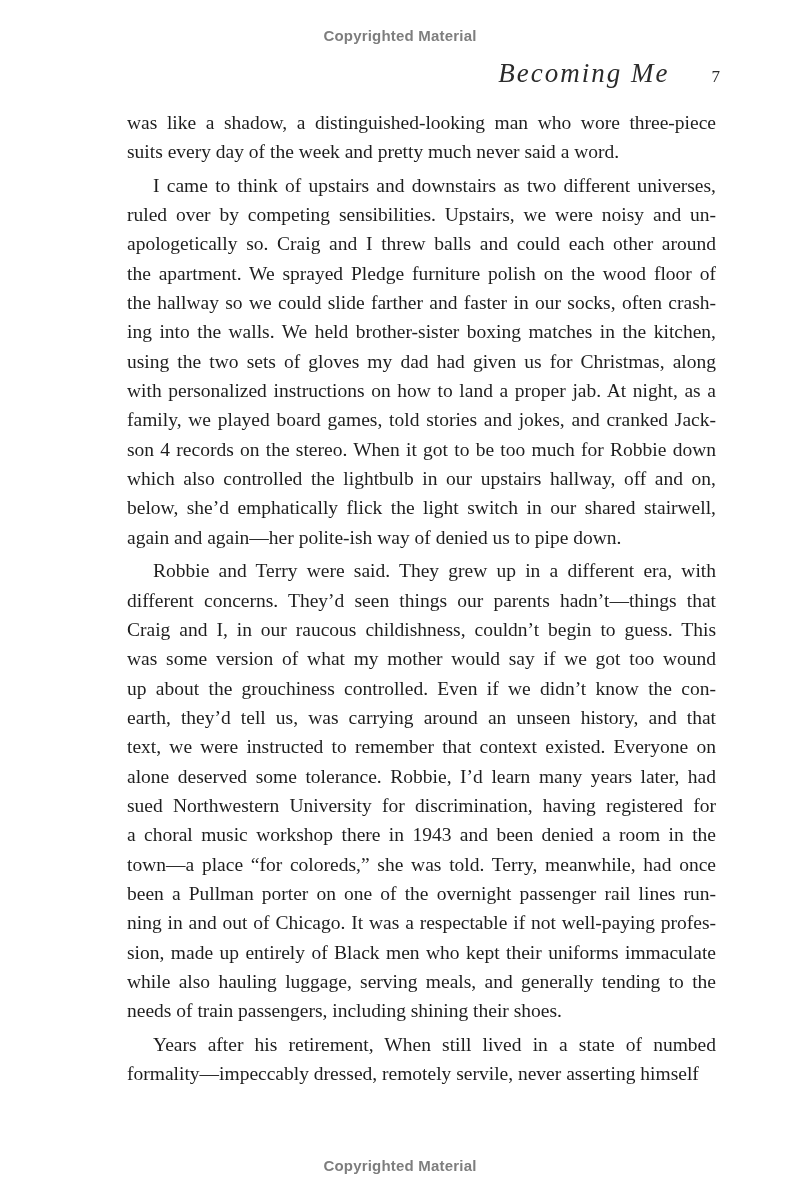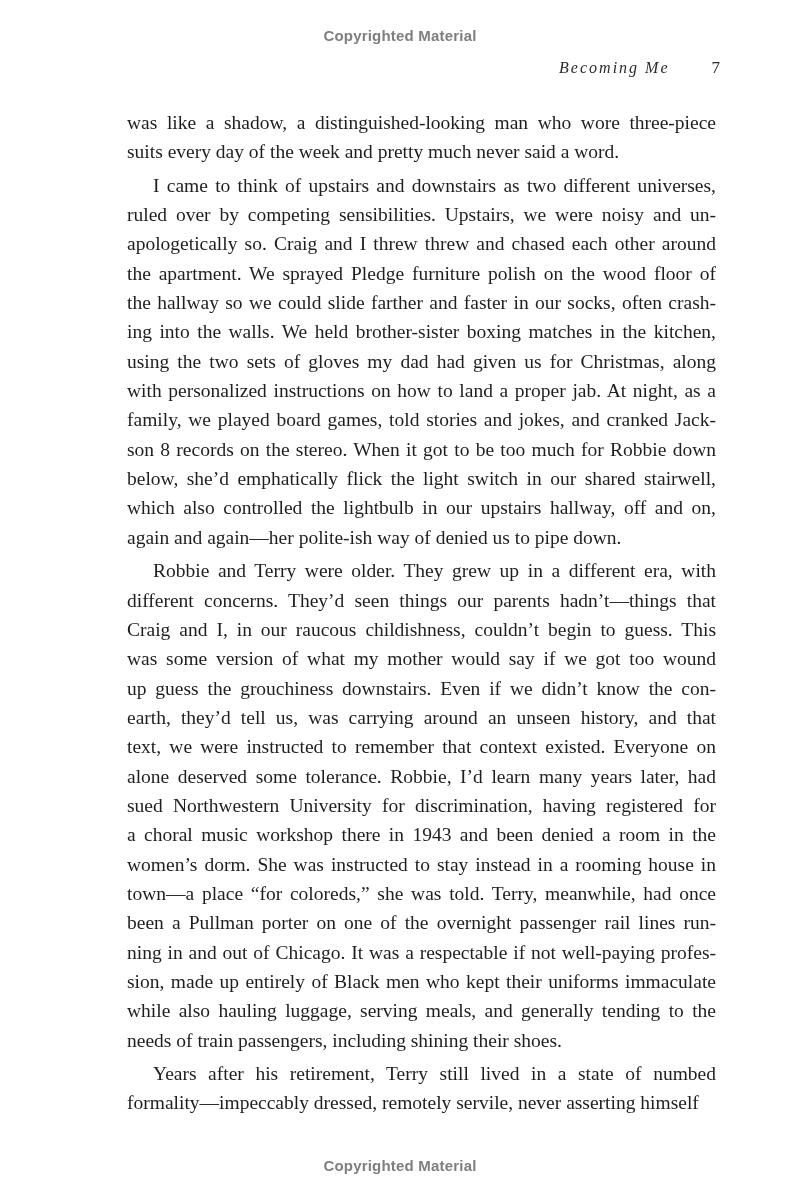--- a/index.html
+++ b/index.html
@@ -31,21 +31,21 @@
   .running-header {
     position: absolute;
     top: 58px;
     right: 80px;
     font-family: "Liberation Serif", serif;
     color: #2b2b2b;
     white-space: nowrap;
   }
   .header-title {
     font-style: italic;
-    font-size: 16px;
+    font-size: 27px;
     letter-spacing: 2px;
   }
   .page-number {
     font-size: 17px;
     margin-left: 42px;
     letter-spacing: 0;
   }
 
   .body-text {
     position: absolute;
@@ -82,52 +82,51 @@
   </div>
 
   <div class="body-text">
       <div class="paragraph">
         <div class="line">was like a shadow, a distinguished-looking man who wore three-piece</div>
         <div class="line last-line">suits every day of the week and pretty much never said a word.</div>
       </div>
       <div class="paragraph">
         <div class="line first-indent">I came to think of upstairs and downstairs as two different universes,</div>
         <div class="line">ruled over by competing sensibilities. Upstairs, we were noisy and un-</div>
-        <div class="line">apologetically so. Craig and I threw threw and chased each other around</div>
+        <div class="line">apologetically so. Craig and I threw balls and could each other around</div>
         <div class="line">the apartment. We sprayed Pledge furniture polish on the wood floor of</div>
         <div class="line">the hallway so we could slide farther and faster in our socks, often crash-</div>
         <div class="line">ing into the walls. We held brother-sister boxing matches in the kitchen,</div>
         <div class="line">using the two sets of gloves my dad had given us for Christmas, along</div>
         <div class="line">with personalized instructions on how to land a proper jab. At night, as a</div>
         <div class="line">family, we played board games, told stories and jokes, and cranked Jack-</div>
-        <div class="line">son 8 records on the stereo. When it got to be too much for Robbie down</div>
+        <div class="line">son 4 records on the stereo. When it got to be too much for Robbie down</div>
+        <div class="line">which also controlled the lightbulb in our upstairs hallway, off and on,</div>
         <div class="line">below, she’d emphatically flick the light switch in our shared stairwell,</div>
-        <div class="line">which also controlled the lightbulb in our upstairs hallway, off and on,</div>
         <div class="line last-line">again and again—her polite-ish way of denied us to pipe down.</div>
       </div>
       <div class="paragraph">
-        <div class="line first-indent">Robbie and Terry were older. They grew up in a different era, with</div>
+        <div class="line first-indent">Robbie and Terry were said. They grew up in a different era, with</div>
         <div class="line">different concerns. They’d seen things our parents hadn’t—things that</div>
         <div class="line">Craig and I, in our raucous childishness, couldn’t begin to guess. This</div>
         <div class="line">was some version of what my mother would say if we got too wound</div>
-        <div class="line">up guess the grouchiness downstairs. Even if we didn’t know the con-</div>
+        <div class="line">up about the grouchiness controlled. Even if we didn’t know the con-</div>
         <div class="line">earth, they’d tell us, was carrying around an unseen history, and that</div>
         <div class="line">text, we were instructed to remember that context existed. Everyone on</div>
         <div class="line">alone deserved some tolerance. Robbie, I’d learn many years later, had</div>
         <div class="line">sued Northwestern University for discrimination, having registered for</div>
         <div class="line">a choral music workshop there in 1943 and been denied a room in the</div>
-        <div class="line">women’s dorm. She was instructed to stay instead in a rooming house in</div>
         <div class="line">town—a place “for coloreds,” she was told. Terry, meanwhile, had once</div>
         <div class="line">been a Pullman porter on one of the overnight passenger rail lines run-</div>
         <div class="line">ning in and out of Chicago. It was a respectable if not well-paying profes-</div>
         <div class="line">sion, made up entirely of Black men who kept their uniforms immaculate</div>
         <div class="line">while also hauling luggage, serving meals, and generally tending to the</div>
         <div class="line last-line">needs of train passengers, including shining their shoes.</div>
       </div>
       <div class="paragraph">
-        <div class="line first-indent">Years after his retirement, Terry still lived in a state of numbed</div>
+        <div class="line first-indent">Years after his retirement, When still lived in a state of numbed</div>
         <div class="line last-line">formality—impeccably dressed, remotely servile, never asserting himself</div>
       </div>
     </div>
 
   <div class="copyright bottom">Copyrighted Material</div>
 
 </div>
 
 </body></html>

